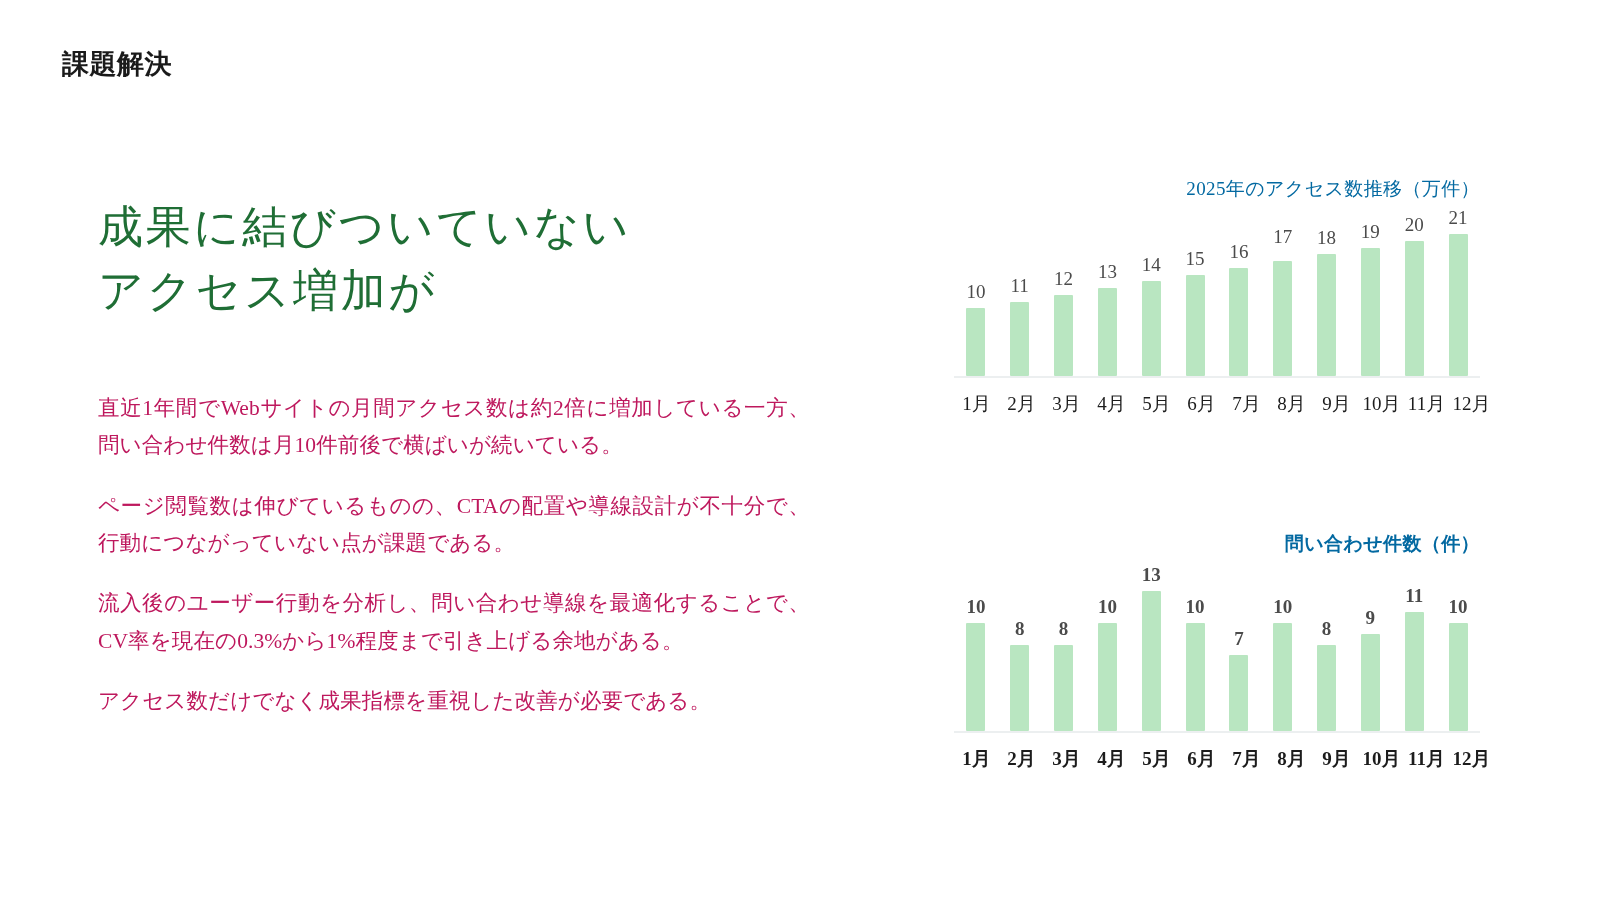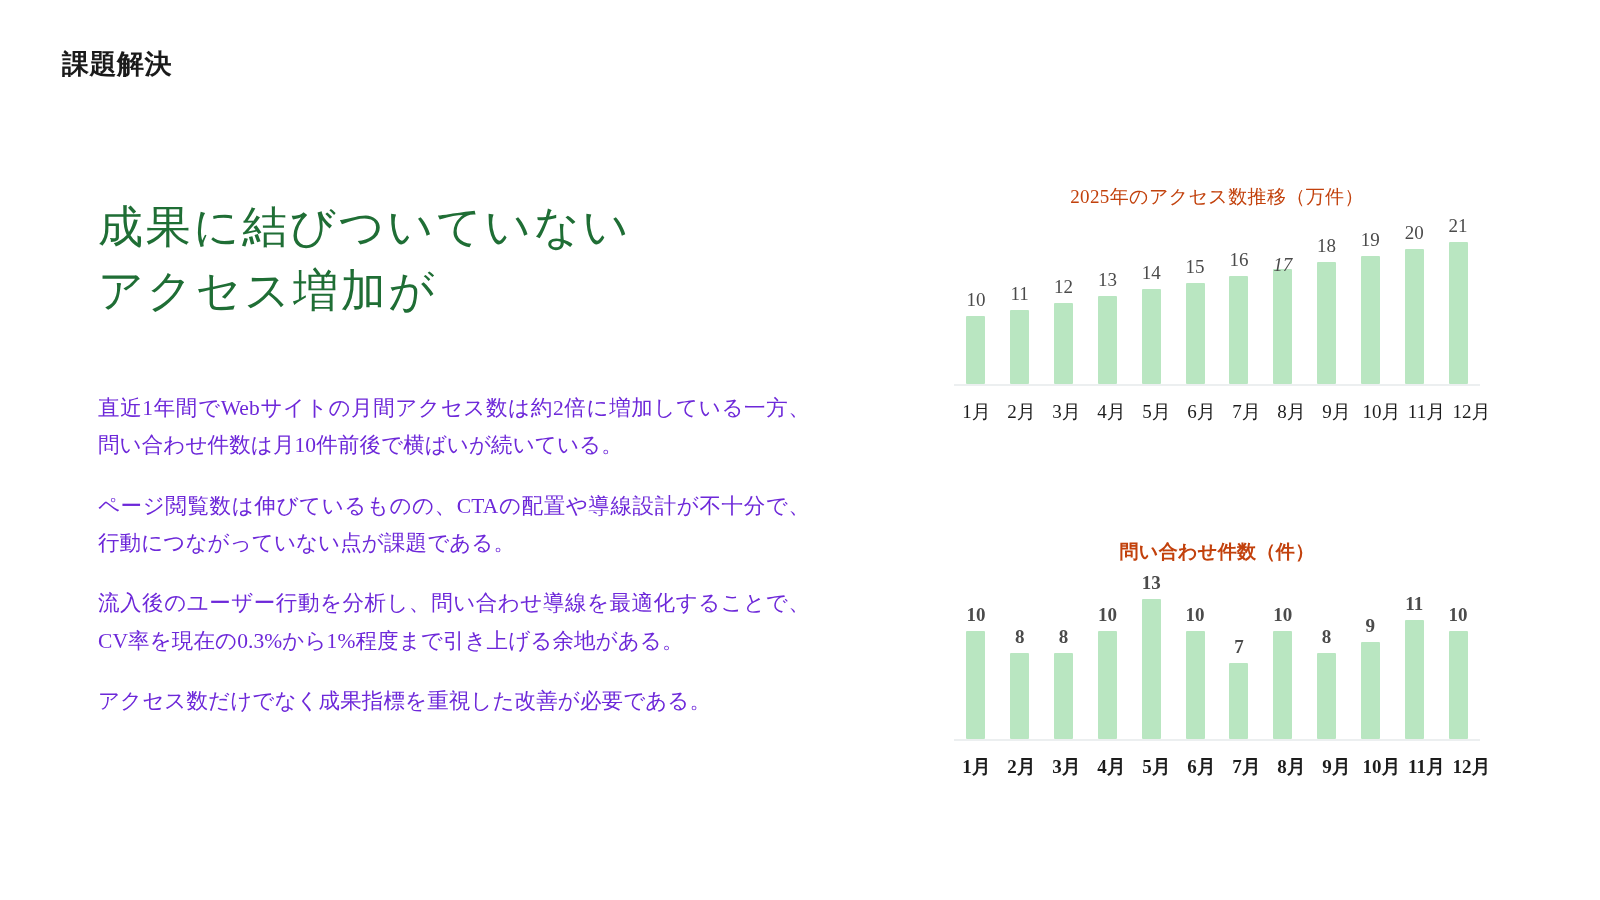--- a/index.html
+++ b/index.html
@@ -47,42 +47,42 @@
     font-family: "Liberation Serif", "DejaVu Serif", serif;
   }
   .headline-line { display: block; white-space: nowrap; }
 
   .body-block {
     margin-top: 66px;
   }
   .body-para {
     font-size: 21.5px;
     line-height: 1.74;
-    color: #6d28d9;
+    color: #be185d;
     margin: 0 0 23px 0;
     letter-spacing: 0.005em;
     text-align: justify;
     text-justify: inter-character;
   }
   .body-para:last-child { margin-bottom: 13px; }
   .body-para.nowrapish { text-align: left; }
 
   
   .chart-wrap {
     position: absolute;
   }
   #chart-access { left: 940px; top: 176px; width: 540px; }
   #chart-inquiry { left: 940px; top: 531px; width: 540px; font-weight: bold; }
 
   .chart-title {
-    text-align: center;
+    text-align: right;
     font-size: 19px;
-    color: #c2410c;
+    color: #0369a1;
     letter-spacing: 0.02em;
-    margin: 8px 0 12px 0;
+    margin: 0 0 12px 0;
     padding-left: 14px;
   }
 
   .plot {
     position: relative;
     height: 162px;
     margin: 0 0 0 14px;
     border-bottom: 2px solid #eceff0;
     box-sizing: content-box;
   }
@@ -174,21 +174,21 @@
           </div>
           <div class="bar-cell">
             <span class="bar-label" style="bottom: 108px;">15</span>
             <div class="bar" style="height: 101px; background: rgb(185, 230, 193);"></div>
           </div>
           <div class="bar-cell">
             <span class="bar-label" style="bottom: 115px;">16</span>
             <div class="bar" style="height: 108px; background: rgb(185, 230, 193);"></div>
           </div>
           <div class="bar-cell">
-            <span class="bar-label" style="bottom: 110px; font-style: italic;">17</span>
+            <span class="bar-label" style="bottom: 130px;">17</span>
             <div class="bar" style="height: 115px; background: rgb(185, 230, 193);"></div>
           </div>
           <div class="bar-cell">
             <span class="bar-label" style="bottom: 129px;">18</span>
             <div class="bar" style="height: 122px; background: rgb(185, 230, 193);"></div>
           </div>
           <div class="bar-cell">
             <span class="bar-label" style="bottom: 135px;">19</span>
             <div class="bar" style="height: 128px; background: rgb(185, 230, 193);"></div>
           </div>

